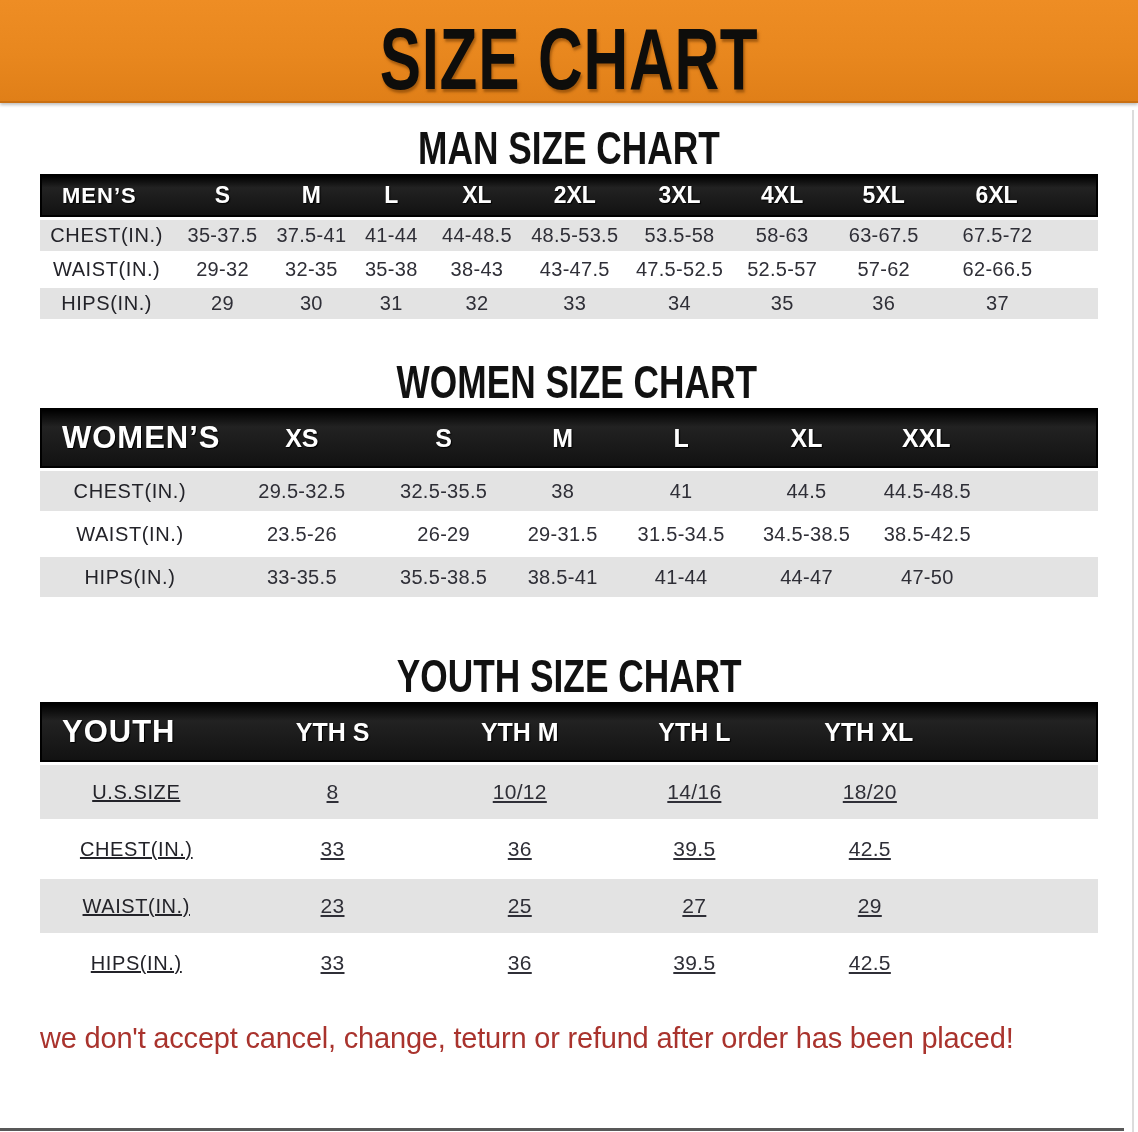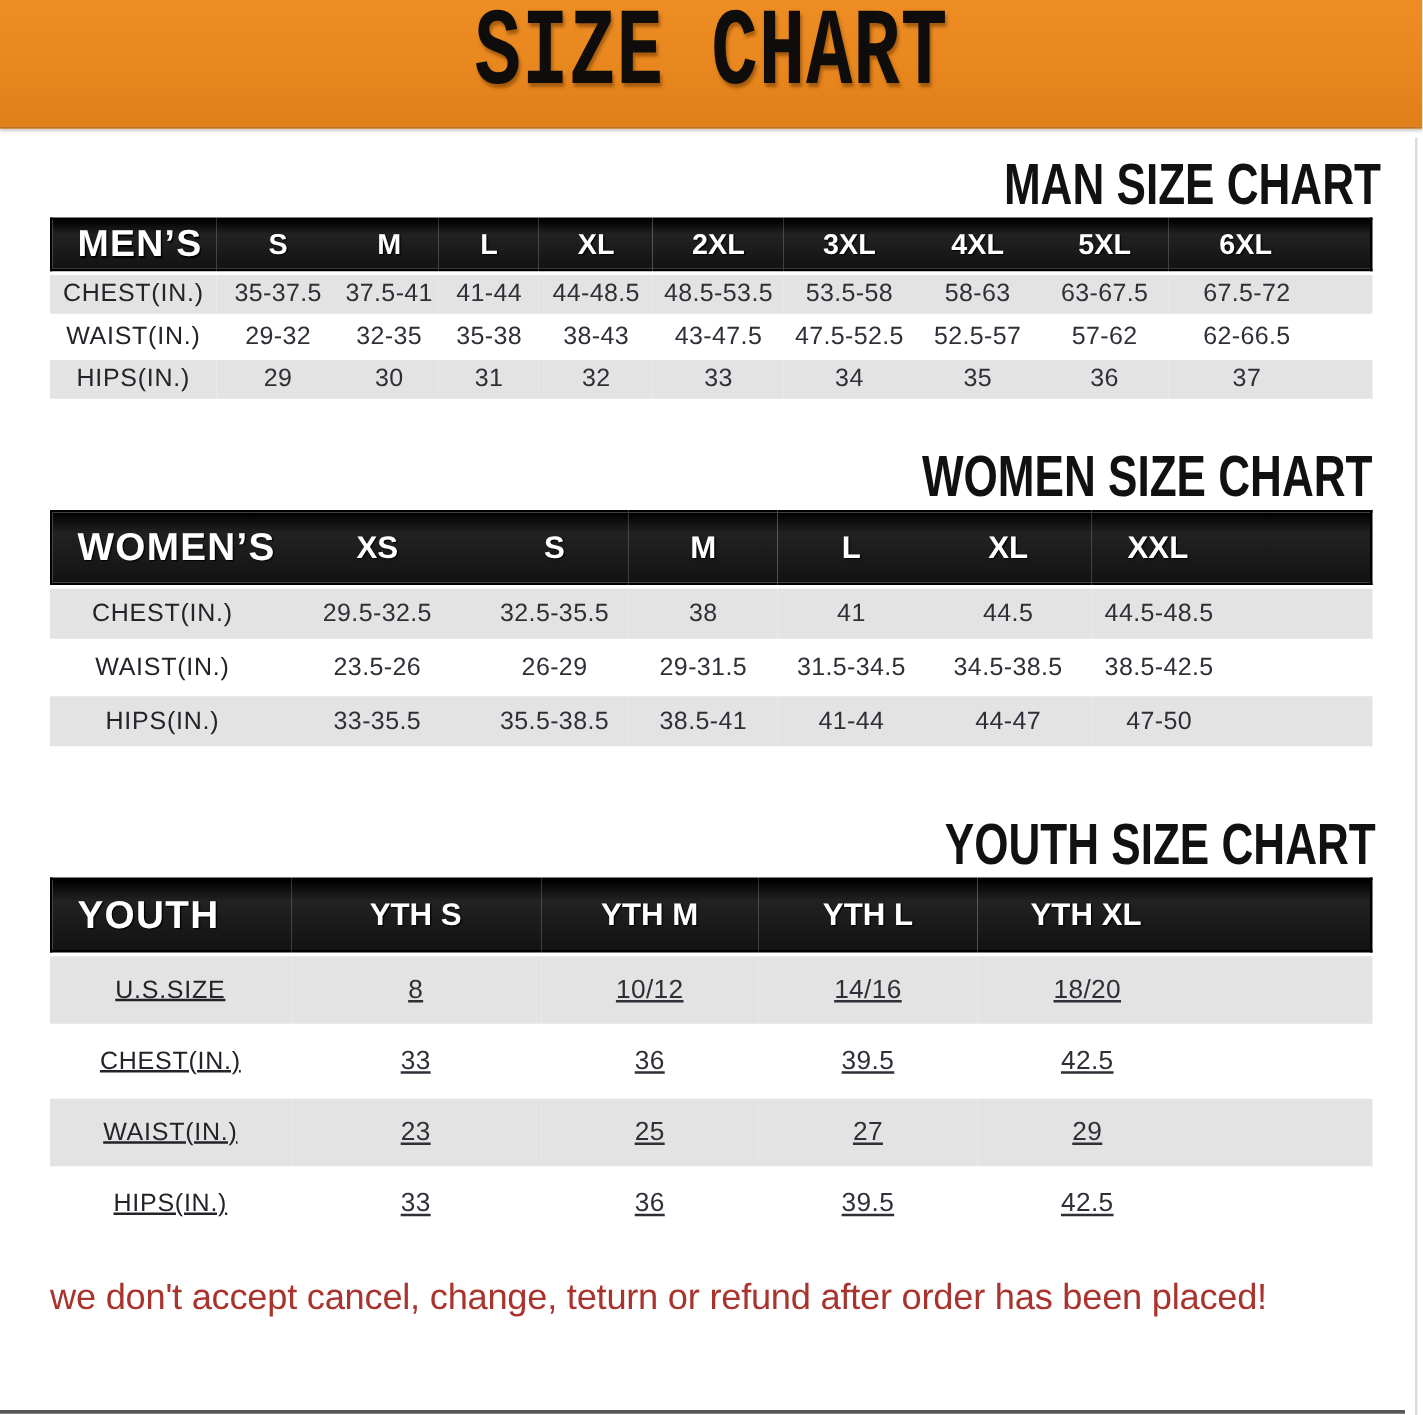--- a/index.html
+++ b/index.html
@@ -8,35 +8,34 @@
     background:#ffffff;
     font-family:"Liberation Sans", sans-serif;
     overflow:hidden;
     position:relative;
   }
   
   .banner{
     height:103px;
     background:linear-gradient(180deg,#ee8d24 0%,#e8871e 55%,#e07f18 100%);
     border-bottom:2px solid #c96f12;
-    display:flex; align-items:flex-start; justify-content:center;
+    display:flex; align-items:flex-end; justify-content:center;
     box-shadow:0 2px 3px rgba(0,0,0,0.25);
-    font-family:Liberation Mono, monospace;
   }
   .banner-title{
     display:inline-block;
     font-size:86px; font-weight:700; line-height:1;
     color:#0e0d0b;
     letter-spacing:1px;
     transform:scale(0.72,1.02);
     text-shadow:2px 3px 3px rgba(110,55,0,0.55);
     white-space:nowrap;
   }
   
-  .heading-wrap{ text-align:right; }
+  .heading-wrap{ text-align:center; }
   .h-man   { margin-top:23px; }
   .h-women { margin-top:38px;margin-left:16px; }
   .h-youth { margin-top:54px; }
   .section-heading{
     display:inline-block;
     font-size:43px; font-weight:700; line-height:1.05;
     color:#111;
     transform:scale(0.82,1.08);
     white-space:nowrap;
     letter-spacing:0px;
@@ -55,21 +54,21 @@
     color:#fff; font-weight:700;
     text-align:center; vertical-align:middle;
     border-top:2px solid #000; border-bottom:2px solid #000;
     text-shadow:1px 1px 1px #000;
   }
   .size-table th:first-child{ text-align:left; border-left:2px solid #000; }
   .size-table th:last-child { border-right:2px solid #000; }
   .t-men   th{ height:43px; font-size:23px; }
   .t-women th{ height:60px; font-size:25px; }
   .t-youth th{ height:60px; font-size:25px;text-align:center; }
-  .size-table th.corner{ padding-left:20px; font-size:30px; letter-spacing:1px; }
+  .size-table th.corner{ padding-left:20px; font-size:22px; letter-spacing:1px; }
   .t-women th.corner, .t-youth th.corner{ font-size:31px; }
   .size-table td{
     text-align:center; vertical-align:middle;
     font-size:20px; color:#2f2f37; letter-spacing:0.3px;
   }
   .t-men   td{ height:31px; }
   .t-women td{ height:40px; }
   .t-youth td{ height:54px; font-size:21px;text-decoration:underline; }
   .size-table tbody tr:nth-child(odd) td{ background:#e3e3e3; }
   .size-table tbody tr:nth-child(even) td{ background:#ffffff; }

